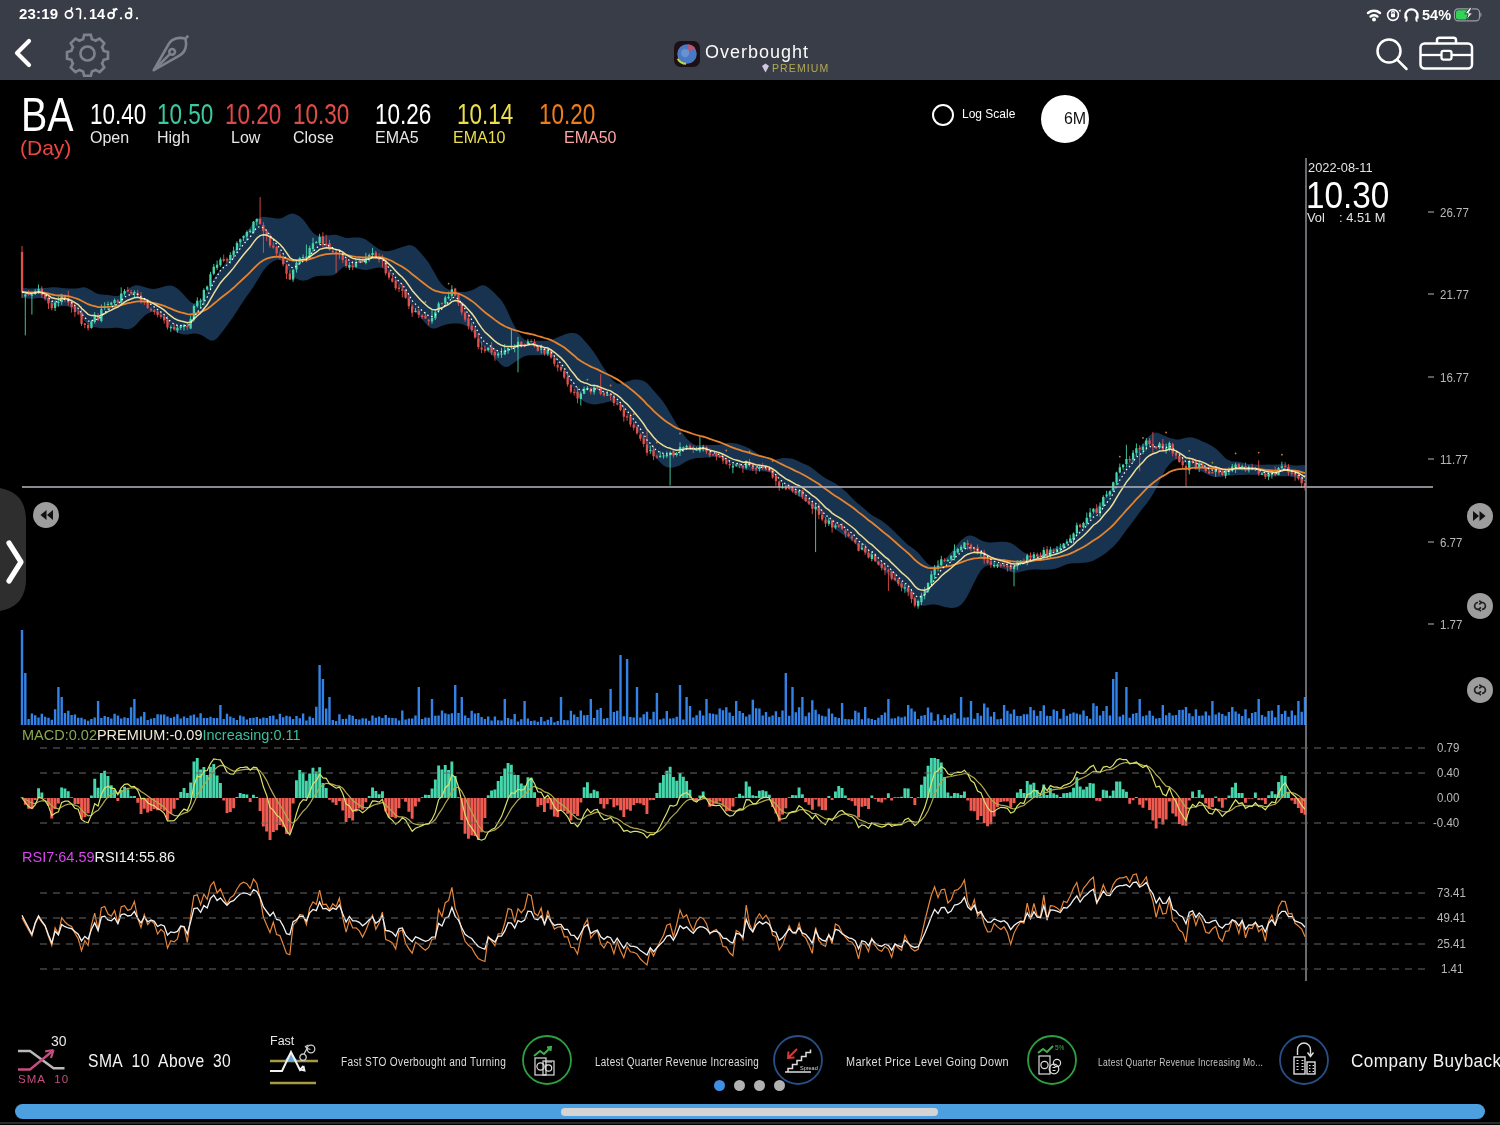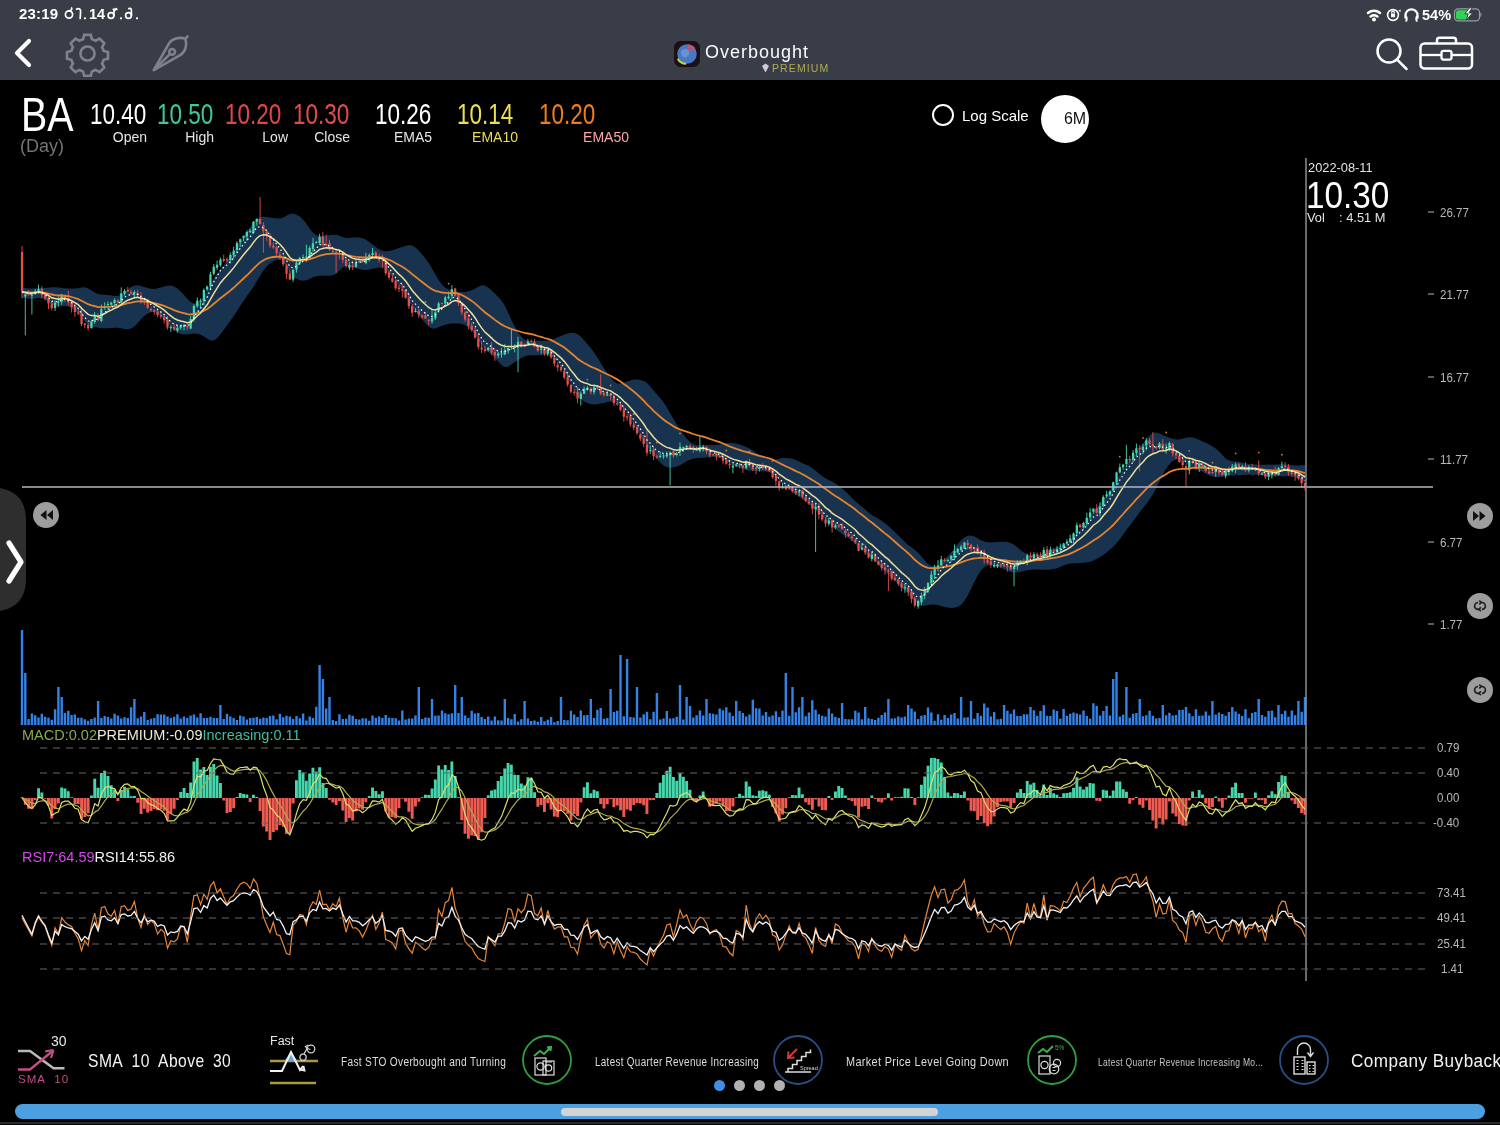--- a/index.html
+++ b/index.html
@@ -1,21 +1,21 @@
 <!DOCTYPE html>
 <html><head>
 <meta charset="utf-8">
 <style>
   html,body{margin:0;padding:0;background:#000;width:1500px;height:1125px;overflow:hidden}
   body{font-family:"Liberation Sans",sans-serif;position:relative;color:#fff}
   .abs{position:absolute}
   #navbar{left:0;top:0;width:1500px;height:80px;background:#393d47}
   .sb{font-size:15px;font-weight:700;color:#fff;letter-spacing:.2px}
   .num{font-size:30px;letter-spacing:0;transform:scaleX(0.75);transform-origin:left top}
-  .lbl{font-size:14px;color:#e6e6e6;text-align:right}
+  .lbl{font-size:16px;color:#e6e6e6;text-align:left}
   .axis{font-size:12.5px;color:#b9b9b9;transform:scaleX(0.92);transform-origin:left top}
   .ctxt{font-size:12.5px;color:#dedede;letter-spacing:.4px;transform-origin:left top;white-space:nowrap}
   .btxt{font-size:18px;color:#f4f4f4;letter-spacing:.5px;transform:scaleX(0.87);transform-origin:left top;white-space:nowrap}
   svg{display:block}
 </style>
 </head>
 <body>
 
 <svg class="abs" style="left:0;top:0" width="1500" height="1125" viewBox="0 0 1500 1125">
 <path d="M22 287.5L25.3 287.9L28.6 288.6L31.9 288.6L35.2 288.2L38.5 287.9L41.8 288L45.1 288.1L48.5 287.7L51.8 287.3L55.1 287.2L58.4 287.5L61.7 287.9L65 288.2L68.3 288.5L71.6 288.6L74.9 288.6L78.2 288.2L81.5 287.6L84.8 287.3L88.1 288.4L91.4 290.3L94.7 292.4L98.1 293.9L101.4 294.6L104.7 294.8L108 294.9L111.3 295.4L114.6 296L117.9 296L121.2 294.5L124.5 291.9L127.8 289.2L131.1 287L134.4 285.6L137.7 285.3L141 286L144.3 287L147.7 288.1L151 288.7L154.3 288.9L157.6 288.3L160.9 287.5L164.2 286.6L167.5 285.8L170.8 285.5L174.1 286.5L177.4 288.6L180.7 291.5L184 295L187.3 298.8L190.6 301.9L193.9 303.5L197.3 303.1L200.6 300.9L203.9 297L207.2 291L210.5 284.4L213.8 278.4L217.1 273.6L220.4 269.6L223.7 265.4L227 261L230.3 256.5L233.6 251.7L236.9 246.6L240.2 241.4L243.5 236.3L246.9 231.5L250.2 226.9L253.5 222.5L256.8 219.2L260.1 217.3L263.4 216.8L266.7 216.9L270 217.4L273.3 218.1L276.6 218.6L279.9 218.6L283.2 217.5L286.5 215.5L289.8 214L293.1 213.6L296.5 214.7L299.8 216.6L303.1 219.6L306.4 223.8L309.7 228.7L313 232.8L316.3 235.2L319.6 236.1L322.9 236L326.2 235.6L329.5 235.2L332.8 234.8L336.1 234.8L339.4 235.8L342.8 237L346.1 238L349.4 237.9L352.7 237.6L356 237.4L359.3 237.5L362.6 238.2L365.9 239.6L369.2 241.9L372.5 244.4L375.8 247.1L379.1 249.2L382.4 250.7L385.7 251.2L389 251.1L392.4 250.3L395.7 249.2L399 248.1L402.3 247L405.6 246L408.9 245.1L412.2 245.5L415.5 247.4L418.8 250.8L422.1 254.6L425.4 258.6L428.7 262.8L432 268.4L435.3 274.2L438.6 280.1L442 284.4L445.3 287.7L448.6 289.4L451.9 290.4L455.2 291L458.5 291.8L461.8 292L465.1 291.9L468.4 291.3L471.7 290.3L475 288.7L478.3 286.7L481.6 285.3L484.9 285.5L488.2 287.4L491.6 290.2L494.9 293.5L498.2 296.9L501.5 300.5L504.8 305.8L508.1 312.5L511.4 320.1L514.7 326.6L518 331.9L521.3 336.5L524.6 339.7L527.9 341.1L531.2 341.1L534.5 340.8L537.8 340.7L541.2 340.7L544.5 340.8L547.8 340.7L551.1 340.1L554.4 338.8L557.7 337.3L561 335.9L564.3 334.6L567.6 333.5L570.9 332.9L574.2 333L577.5 334.1L580.8 336.6L584.1 340.3L587.4 344.1L590.8 348.1L594.1 352.4L597.4 357.6L600.7 362.9L604 368.3L607.3 373.1L610.6 377.5L613.9 381.2L617.2 383.4L620.5 383.6L623.8 382.8L627.1 381.5L630.4 380.4L633.7 379.5L637 379.5L640.4 379.9L643.7 381L647 383.1L650.3 386.5L653.6 390.4L656.9 394.2L660.2 398L663.5 402.3L666.8 407.3L670.1 413L673.4 418.7L676.7 424.2L680 429.3L683.3 434.3L686.6 438.4L690 441.8L693.3 444.2L696.6 445.2L699.9 445.2L703.2 444.9L706.5 444.8L709.8 444.9L713.1 444.9L716.4 444.9L719.7 444.6L723 444.1L726.3 443.3L729.6 442.8L732.9 442.9L736.2 443.6L739.6 444.6L742.9 445.7L746.2 446.9L749.5 448.4L752.8 450.4L756.1 452.7L759.4 454.7L762.7 456.3L766 457.9L769.3 459.2L772.6 459.9L775.9 459.6L779.2 458.8L782.5 458L785.8 458L789.2 458.3L792.5 458.8L795.8 460L799.1 461.5L802.4 463.2L805.7 464.6L809 466.1L812.3 468.2L815.6 470.8L818.9 473.6L822.2 476L825.5 478.2L828.8 479.9L832.1 481.6L835.4 483.4L838.8 485.8L842.1 488.5L845.4 491.3L848.7 494.5L852 498L855.3 501.2L858.6 504.1L861.9 506.7L865.2 509.6L868.5 512.4L871.8 515L875.1 516.9L878.4 518.8L881.7 520.7L885 523.2L888.4 525.9L891.7 529L895 532.2L898.3 535.4L901.6 538.7L904.9 542L908.2 544.9L911.5 547.3L914.8 549.8L918.1 552.8L921.4 556.6L924.7 560.6L928 564.1L931.3 565.9L934.6 566.2L938 564.9L941.3 562.5L944.6 559.5L947.9 556.1L951.2 552.3L954.5 548L957.8 544L961.1 540.3L964.4 537.4L967.7 535.7L971 535.5L974.3 536.6L977.6 538.3L980.9 540.2L984.2 541.6L987.6 542.3L990.9 542.4L994.2 542.2L997.5 542L1000.8 541.7L1004.1 541.7L1007.4 542L1010.7 542.9L1014 544.7L1017.3 547.2L1020.6 549.9L1023.9 552.4L1027.2 554.1L1030.5 555.3L1033.9 555.5L1037.2 555.2L1040.5 554L1043.8 552.8L1047.1 551.2L1050.4 550L1053.7 548.6L1057 547.3L1060.3 546L1063.6 544.6L1066.9 542.8L1070.2 540.3L1073.5 536.8L1076.8 533L1080.1 528.9L1083.5 525L1086.8 520.6L1090.1 515.9L1093.4 511.6L1096.7 507.8L1100 503.9L1103.3 499.5L1106.6 494.8L1109.9 490.2L1113.2 485L1116.5 479.7L1119.8 474.6L1123.1 470L1126.4 465.5L1129.7 461.1L1133.1 456.6L1136.4 452.1L1139.7 447.7L1143 443.5L1146.3 439.3L1149.6 435.5L1152.9 433.2L1156.2 432.5L1159.5 433.4L1162.8 435L1166.1 436.6L1169.4 437.8L1172.7 438.8L1176 439.5L1179.3 439.4L1182.7 438.5L1186 437.7L1189.3 437.3L1192.6 437.6L1195.9 438.5L1199.2 439.8L1202.5 441.4L1205.8 442.7L1209.1 444.4L1212.4 446.2L1215.7 448.5L1219 451.6L1222.3 455L1225.6 458.4L1228.9 460.3L1232.3 461.4L1235.6 461.6L1238.9 461.8L1242.2 462.6L1245.5 463.4L1248.8 464L1252.1 464.3L1255.4 464.6L1258.7 464.7L1262 464.7L1265.3 464.7L1268.6 464.6L1271.9 464.7L1275.2 464.6L1278.5 464.4L1281.9 464.1L1285.2 464.3L1288.5 464.7L1291.8 465.3L1295.1 465.5L1298.4 465.6L1301.7 465.2L1305 465L1305 481.9L1301.7 480.7L1298.4 478.6L1295.1 477.4L1291.8 476.7L1288.5 476.3L1285.2 476.2L1281.9 476.2L1278.5 476.2L1275.2 476.2L1271.9 476.3L1268.6 476.1L1265.3 475.7L1262 475.3L1258.7 474.9L1255.4 474.8L1252.1 474.8L1248.8 474.7L1245.5 474.8L1242.2 474.9L1238.9 475.1L1235.6 475.3L1232.3 475.4L1228.9 475.6L1225.6 476.1L1222.3 476.8L1219 477.1L1215.7 477L1212.4 476.4L1209.1 475.2L1205.8 473.5L1202.5 471.8L1199.2 470.4L1195.9 469L1192.6 467.5L1189.3 465.9L1186 463.8L1182.7 461.6L1179.3 459.6L1176 459.5L1172.7 461.1L1169.4 464.2L1166.1 468.6L1162.8 474.6L1159.5 481.4L1156.2 488.3L1152.9 494.2L1149.6 499.4L1146.3 503.9L1143 508.1L1139.7 512.3L1136.4 516.7L1133.1 521.2L1129.7 525.7L1126.4 530.1L1123.1 534.6L1119.8 539.2L1116.5 543.2L1113.2 546.7L1109.9 549.6L1106.6 552.5L1103.3 554.7L1100 557L1096.7 558.8L1093.4 560.7L1090.1 561.8L1086.8 562.5L1083.5 562.8L1080.1 563L1076.8 563.2L1073.5 563.3L1070.2 563.5L1066.9 564.2L1063.6 565.5L1060.3 567L1057 568.2L1053.7 568.9L1050.4 569.4L1047.1 569.7L1043.8 569.7L1040.5 569.7L1037.2 569.5L1033.9 569.6L1030.5 569.7L1027.2 570.3L1023.9 571L1020.6 571.8L1017.3 572.5L1014 572.6L1010.7 571.9L1007.4 570.5L1004.1 569L1000.8 567.7L997.5 566.7L994.2 565.8L990.9 565.3L987.6 565.4L984.2 567L980.9 570.4L977.6 575.8L974.3 582.3L971 589.1L967.7 595.5L964.4 600.9L961.1 604.7L957.8 606.8L954.5 607.8L951.2 607.9L947.9 607.6L944.6 606.9L941.3 606L938 605.1L934.6 604.5L931.3 604.5L928 605.1L924.7 605.8L921.4 605.7L918.1 604.4L914.8 601.5L911.5 597.5L908.2 593.4L904.9 590.2L901.6 587.3L898.3 584.3L895 581.1L891.7 577.8L888.4 574.8L885 571.6L881.7 568.4L878.4 564.8L875.1 561.3L871.8 558.1L868.5 555.2L865.2 552.4L861.9 549.6L858.6 546.4L855.3 543.5L852 540.8L848.7 538.6L845.4 536.3L842.1 533.9L838.8 531.6L835.4 529.2L832.1 526.1L828.8 523L825.5 519.3L822.2 516L818.9 512.6L815.6 509.8L812.3 507.2L809 504.5L805.7 501.5L802.4 498.8L799.1 496.6L795.8 494.5L792.5 492.3L789.2 489.7L785.8 486.9L782.5 484L779.2 480.3L775.9 476.8L772.6 473.8L769.3 472.2L766 471.5L762.7 471.3L759.4 471.2L756.1 471.1L752.8 470.9L749.5 470.4L746.2 469.9L742.9 469.1L739.6 468.1L736.2 466.7L732.9 465.1L729.6 463.2L726.3 461.1L723 459.2L719.7 457.9L716.4 457.2L713.1 457.1L709.8 457.2L706.5 457.5L703.2 457.8L699.9 458L696.6 458.1L693.3 458.7L690 459.7L686.6 461.3L683.3 463.2L680 465.2L676.7 466.6L673.4 467.4L670.1 467.6L666.8 467.2L663.5 465.6L660.2 462.6L656.9 458.8L653.6 455L650.3 451.1L647 446.5L643.7 441.2L640.4 435.3L637 429.6L633.7 424.1L630.4 418.9L627.1 414.3L623.8 409.8L620.5 405.8L617.2 402.9L613.9 401.5L610.6 401.6L607.3 402.1L604 402.9L600.7 403.6L597.4 404.2L594.1 404.5L590.8 404L587.4 402.9L584.1 401.4L580.8 399.1L577.5 395.3L574.2 390.2L570.9 384L567.6 377.8L564.3 371.7L561 366.6L557.7 362.3L554.4 358.7L551.1 356.1L547.8 355.1L544.5 355L541.2 355.3L537.8 355.2L534.5 355.3L531.2 355.2L527.9 355.4L524.6 356.3L521.3 357.9L518 360L514.7 362.2L511.4 364.6L508.1 366.8L504.8 366.9L501.5 365.1L498.2 361.5L494.9 358.1L491.6 354.8L488.2 352L484.9 348.9L481.6 345.1L478.3 340L475 334.7L471.7 330.4L468.4 327.3L465.1 325.2L461.8 323.9L458.5 323.4L455.2 323.4L451.9 323.6L448.6 324L445.3 324.7L442 325.8L438.6 327.2L435.3 328.5L432 328.5L428.7 326.7L425.4 323.2L422.1 319.2L418.8 315.4L415.5 311.8L412.2 307.2L408.9 301.5L405.6 295.4L402.3 290.2L399 285.8L395.7 281.5L392.4 277.1L389 273L385.7 269.8L382.4 268L379.1 267.5L375.8 267.9L372.5 268.8L369.2 269.6L365.9 270.1L362.6 269.7L359.3 269L356 268.2L352.7 267.1L349.4 266.1L346.1 265.7L342.8 267.6L339.4 270.6L336.1 273.7L332.8 275.2L329.5 275.7L326.2 275.8L322.9 275.8L319.6 275.8L316.3 276.2L313 277.2L309.7 278.9L306.4 280.3L303.1 280.8L299.8 280.2L296.5 278.8L293.1 276.4L289.8 272.1L286.5 266.8L283.2 262L279.9 259.7L276.6 259.7L273.3 261.2L270 263.5L266.7 266.5L263.4 270.5L260.1 275.7L256.8 281.2L253.5 286.7L250.2 291.5L246.9 296.1L243.5 300.9L240.2 306L236.9 311.2L233.6 316.3L230.3 321.1L227 325.6L223.7 330L220.4 334.2L217.1 338.2L213.8 340.6L210.5 340.6L207.2 338.8L203.9 336.4L200.6 334.8L197.3 333.7L193.9 333.6L190.6 334L187.3 334.5L184 334.6L180.7 333.9L177.4 332.5L174.1 330.2L170.8 327L167.5 323.2L164.2 319.4L160.9 316.1L157.6 313.7L154.3 312.1L151 312.2L147.7 313.5L144.3 316.1L141 319.3L137.7 323.1L134.4 326.6L131.1 328.5L127.8 329.3L124.5 329L121.2 328.3L117.9 327.8L114.6 327.7L111.3 328L108 328.2L104.7 328.2L101.4 328.2L98.1 327.8L94.7 327.3L91.4 326.4L88.1 324.5L84.8 321.4L81.5 317.1L78.2 313.2L74.9 309.9L71.6 307.9L68.3 306.6L65 306.1L61.7 306.2L58.4 306.3L55.1 306.1L51.8 304.4L48.5 301.9L45.1 299.4L41.8 298.2L38.5 298.1L35.2 298.4L31.9 298.8L28.6 298.8L25.3 298.1L22 297.7Z" fill="#183552" opacity="0.96"></path>
@@ -152,40 +152,40 @@
 
 <svg class="abs" style="left:1419px;top:36px" width="55" height="34" viewBox="0 0 55 34">
   <rect x="1.5" y="7.5" width="51.5" height="25" rx="4" fill="none" stroke="#fff" stroke-width="2.5"></rect>
   <path d="M18 7.5 v-3.2 a2.5 2.5 0 0 1 2.5 -2.5 h14 a2.5 2.5 0 0 1 2.5 2.5 v3.2" fill="none" stroke="#fff" stroke-width="2.5"></path>
   <line x1="1.5" y1="19" x2="22" y2="19" stroke="#fff" stroke-width="2.3"></line>
   <line x1="33" y1="19" x2="53" y2="19" stroke="#fff" stroke-width="2.3"></line>
   <rect x="22.5" y="14.8" width="10" height="8.8" rx="2" fill="none" stroke="#fff" stroke-width="2.3"></rect>
 </svg>
 
 <div class="abs" style="left:21px;top:87px;font-size:48px;font-weight:400;color:#fff;transform:scaleX(0.82);transform-origin:left top">BA</div>
-<div class="abs" style="left:20px;top:136px;font-size:18px;color:#737373">(Day)</div>
+<div class="abs" style="left:20px;top:136px;font-size:21px;color:#ef4444">(Day)</div>
 <div class="abs num" style="left:90px;top:97px;color:#fff">10.40</div>
 <div class="abs lbl" style="left:90px;top:129px;width:57px">Open</div>
 <div class="abs num" style="left:157px;top:97px;color:#3cc9a0">10.50</div>
 <div class="abs lbl" style="left:157px;top:129px;width:57px">High</div>
 <div class="abs num" style="left:225px;top:97px;color:#e04848">10.20</div>
 <div class="abs lbl" style="left:231px;top:129px;width:57px">Low</div>
 <div class="abs num" style="left:293px;top:97px;color:#de4d4a">10.30</div>
 <div class="abs lbl" style="left:293px;top:129px;width:57px">Close</div>
 <div class="abs num" style="left:375px;top:97px;color:#fff">10.26</div>
 <div class="abs lbl" style="left:375px;top:129px;width:57px">EMA5</div>
 <div class="abs num" style="left:457px;top:97px;color:#ecdf4e">10.14</div>
 <div class="abs lbl" style="left:453px;top:129px;width:65px;color:#ecdf4e">EMA10</div>
 <div class="abs num" style="left:539px;top:97px;color:#ef7d1a">10.20</div>
 <div class="abs lbl" style="left:564px;top:129px;width:65px;color:#fca5a5">EMA50</div>
 
 <svg class="abs" style="left:932px;top:104px" width="22" height="22" viewBox="0 0 22 22">
   <circle cx="11" cy="11" r="10" fill="none" stroke="#fff" stroke-width="2"></circle>
 </svg>
-<div class="abs" style="left:962px;top:107px;font-size:15px;color:#fff">Log Scale</div>
+<div class="abs" style="left:962px;top:107px;font-size:12px;color:#fff">Log Scale</div>
 <div class="abs" style="left:1041px;top:95px;width:48px;height:48px;border-radius:24px;background:#fff"></div>
 <div class="abs" style="left:1041px;top:110px;width:68px;text-align:center;font-size:16px;color:#111;font-weight:400">6M</div>
 
 <div class="abs" style="left:1308px;top:160px;font-size:13.5px;color:#e4e4e4;transform:scaleX(0.95);transform-origin:left top">2022-08-11</div>
 <div class="abs" style="left:1306px;top:175px;font-size:37px;color:#fff;transform:scaleX(0.9);transform-origin:left top">10.30</div>
 <div class="abs" style="left:1307px;top:210px;font-size:13.5px;color:#e4e4e4;transform:scaleX(0.95);transform-origin:left top">Vol&nbsp;&nbsp;&nbsp;&nbsp;: 4.51 M</div>
 
 <div class="abs axis" style="left:1440px;top:206px">26.77</div>
 <div class="abs axis" style="left:1440px;top:288px">21.77</div>
 <div class="abs axis" style="left:1440px;top:371px">16.77</div>

